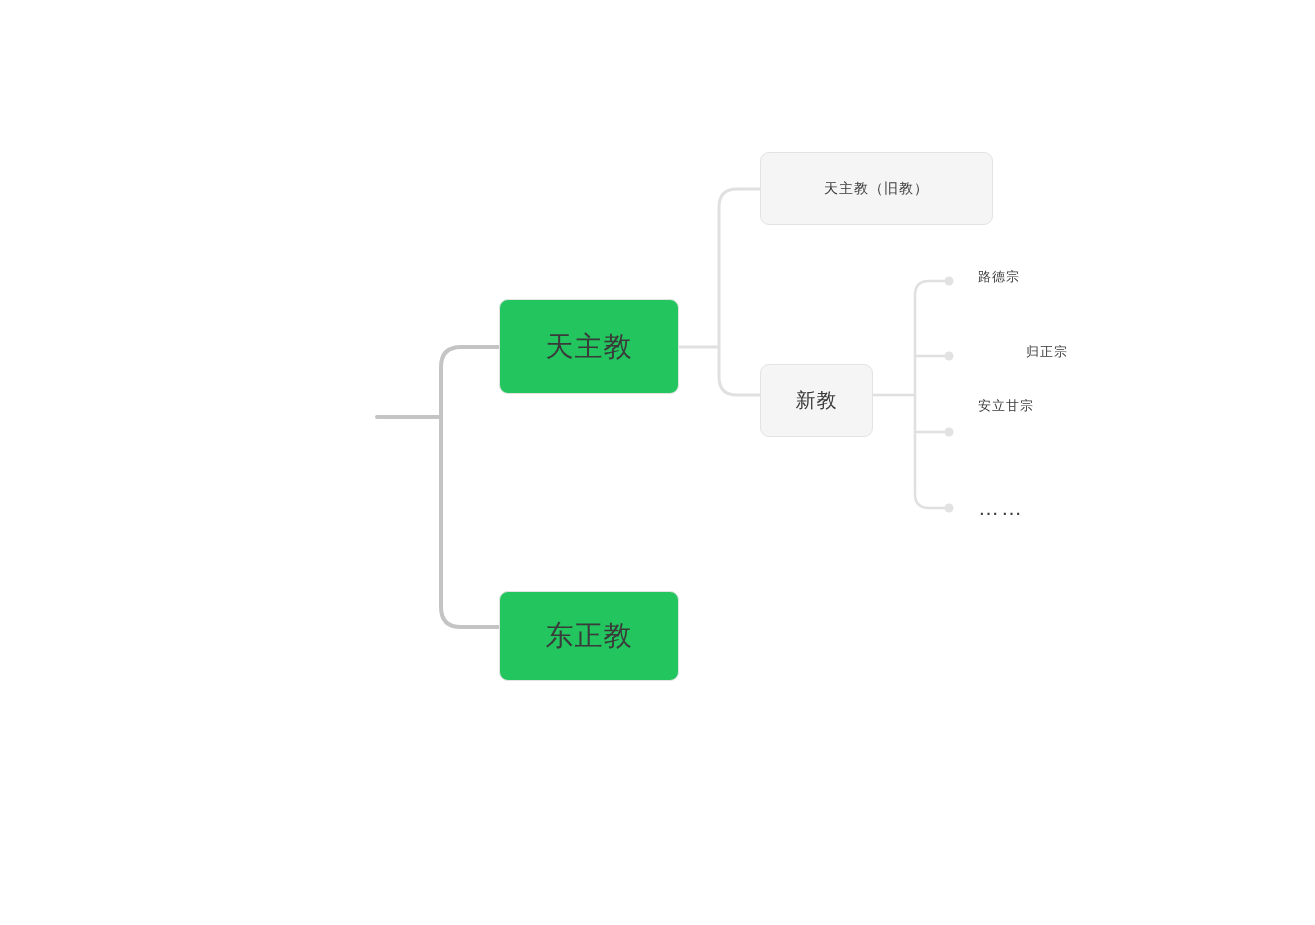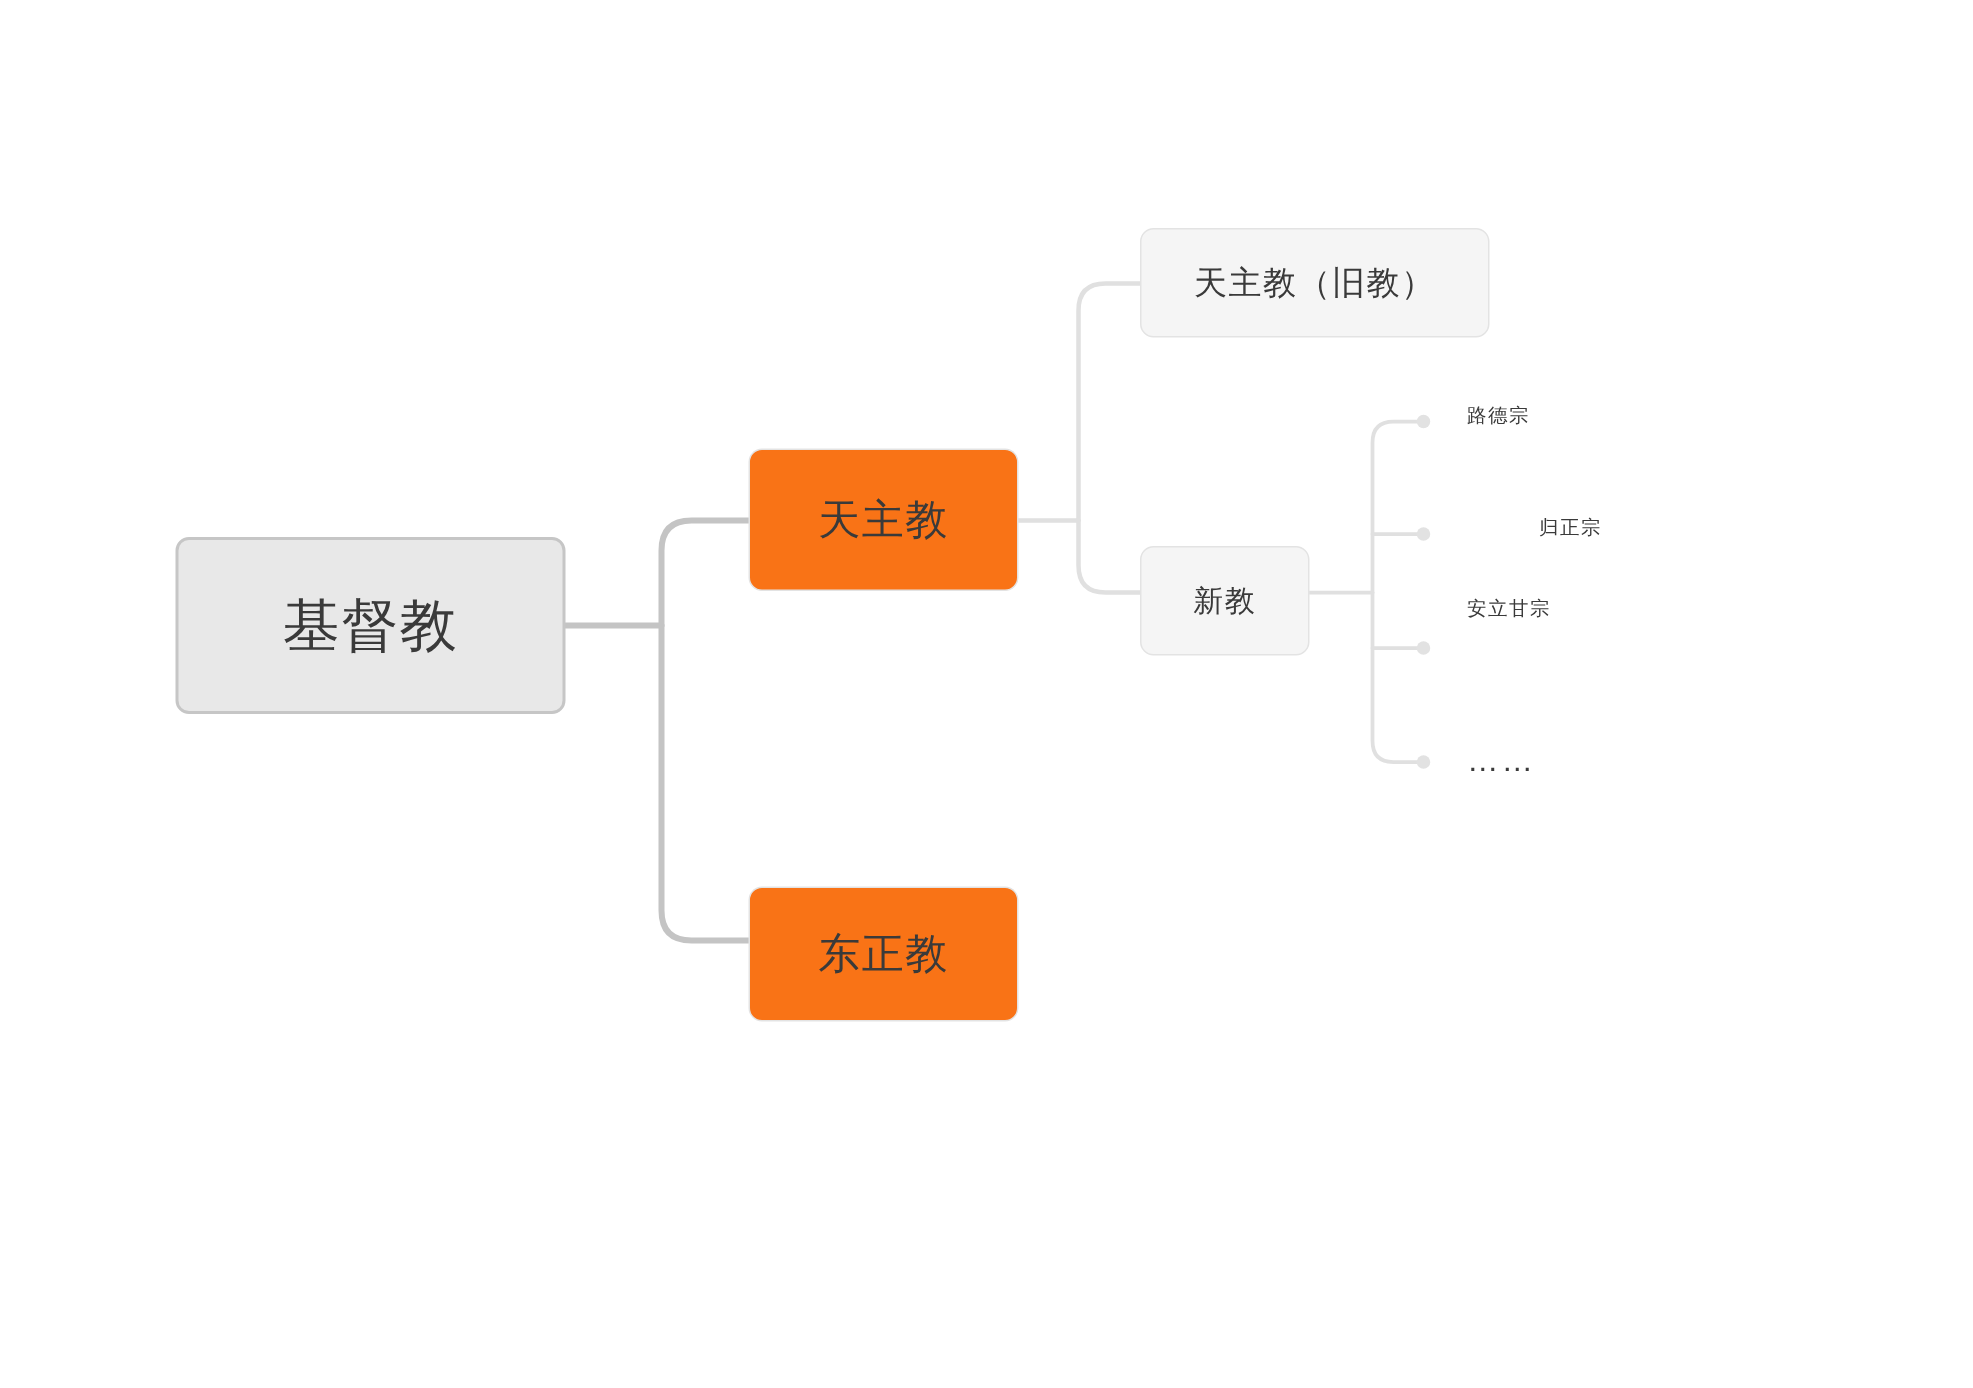--- a/index.html
+++ b/index.html
@@ -34,28 +34,28 @@
     color: #3a3a3a;
     white-space: nowrap;
     letter-spacing: 1px;
   }
   .node-root {
     background: #e8e8e8;
     border: 2px solid #c6c6c6;
     font-size: 38px;
   }
   .node-branch {
-    background: #f97316;
+    background: #22c55e;
     border: 1.5px solid #e3e3e3;
     font-size: 28px;
   }
   .node-sub {
     background: #f5f5f5;
     border: 1.5px solid #e3e3e3;
-    font-size: 22px;
+    font-size: 14px;
   }
   .node-small {
     background: #f5f5f5;
     border: 1.5px solid #e3e3e3;
     font-size: 20px;
   }
   .leaf {
     position: absolute;
     color: #3a3a3a;
     font-size: 13px;
@@ -93,23 +93,20 @@
     </g>
 
     <g fill="#e2e2e2">
       <circle cx="949" cy="281" r="4.5"></circle>
       <circle cx="949" cy="356" r="4.5"></circle>
       <circle cx="949" cy="432" r="4.5"></circle>
       <circle cx="949" cy="508" r="4.5"></circle>
     </g>
   </svg>
 
-  <div class="node node-root" style="left:117px; top:358px; width:260px; height:118px;">
-    <span>基督教</span>
-  </div>
 
   <div class="node node-branch" style="left:499px; top:299px; width:180px; height:95px;">
     <span>天主教</span>
   </div>
 
   <div class="node node-branch" style="left:499px; top:591px; width:180px; height:90px;">
     <span>东正教</span>
   </div>
 
   <div class="node node-sub" style="left:760px; top:152px; width:233px; height:73px;">

